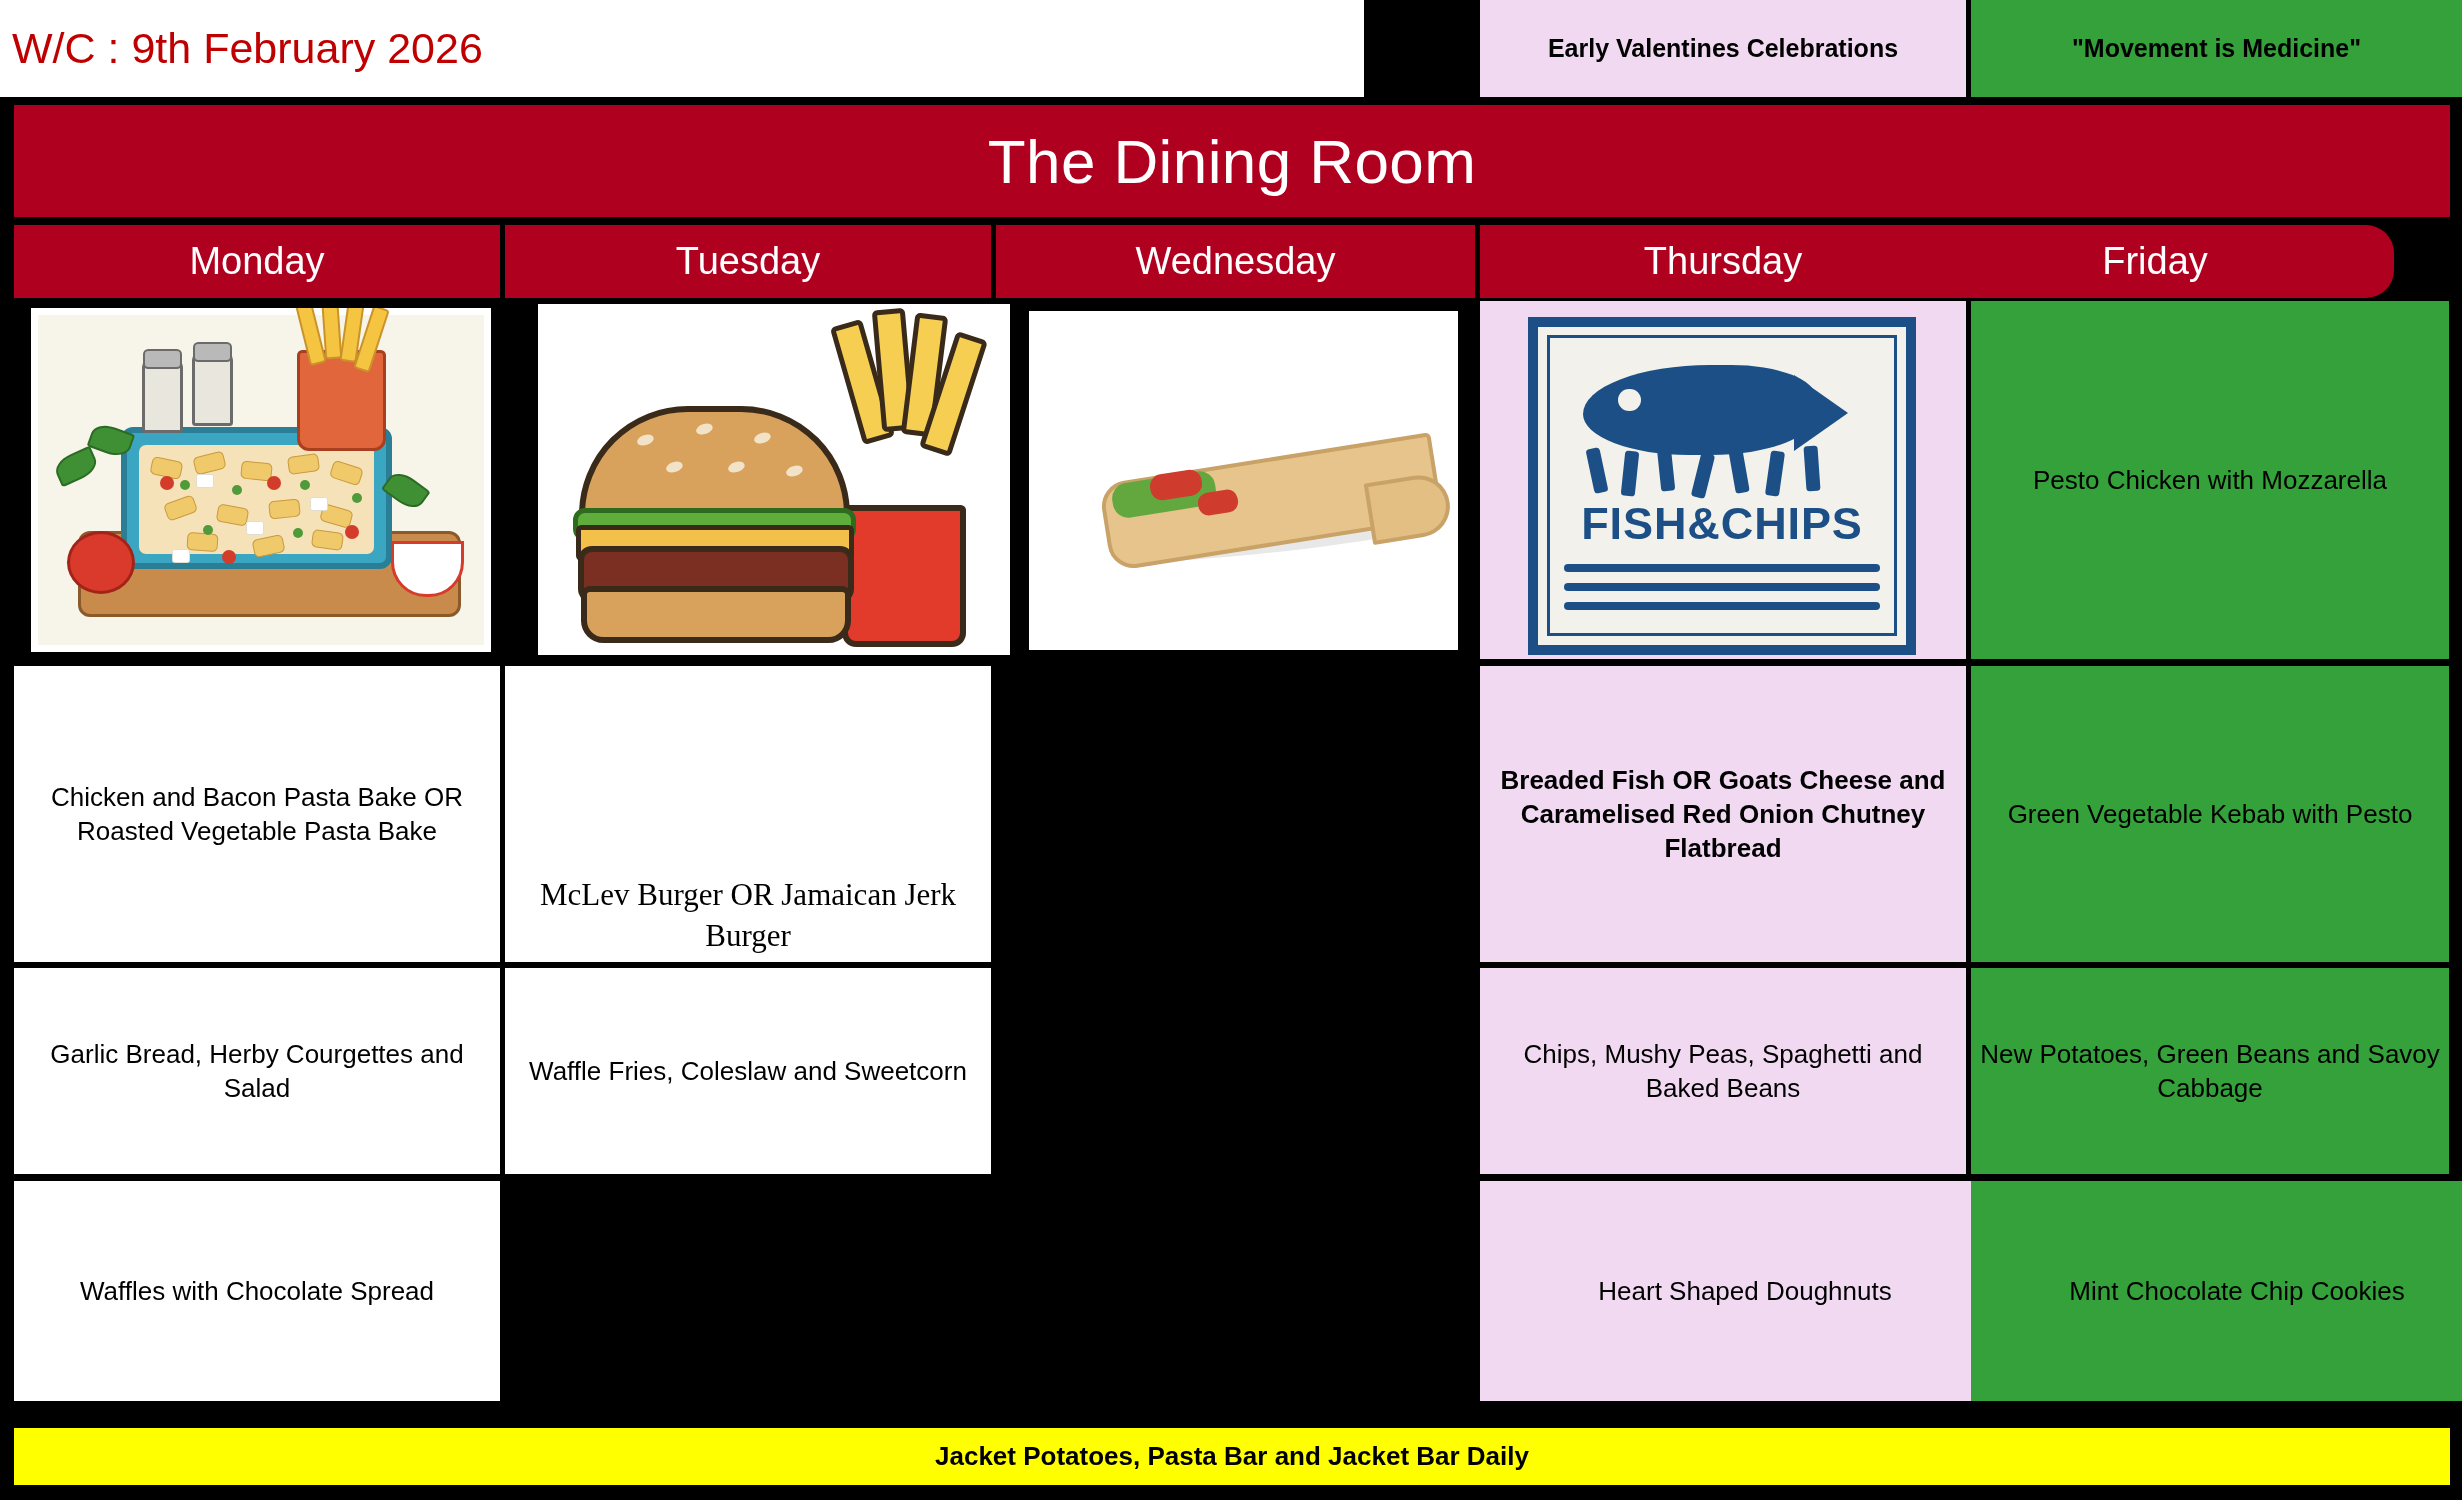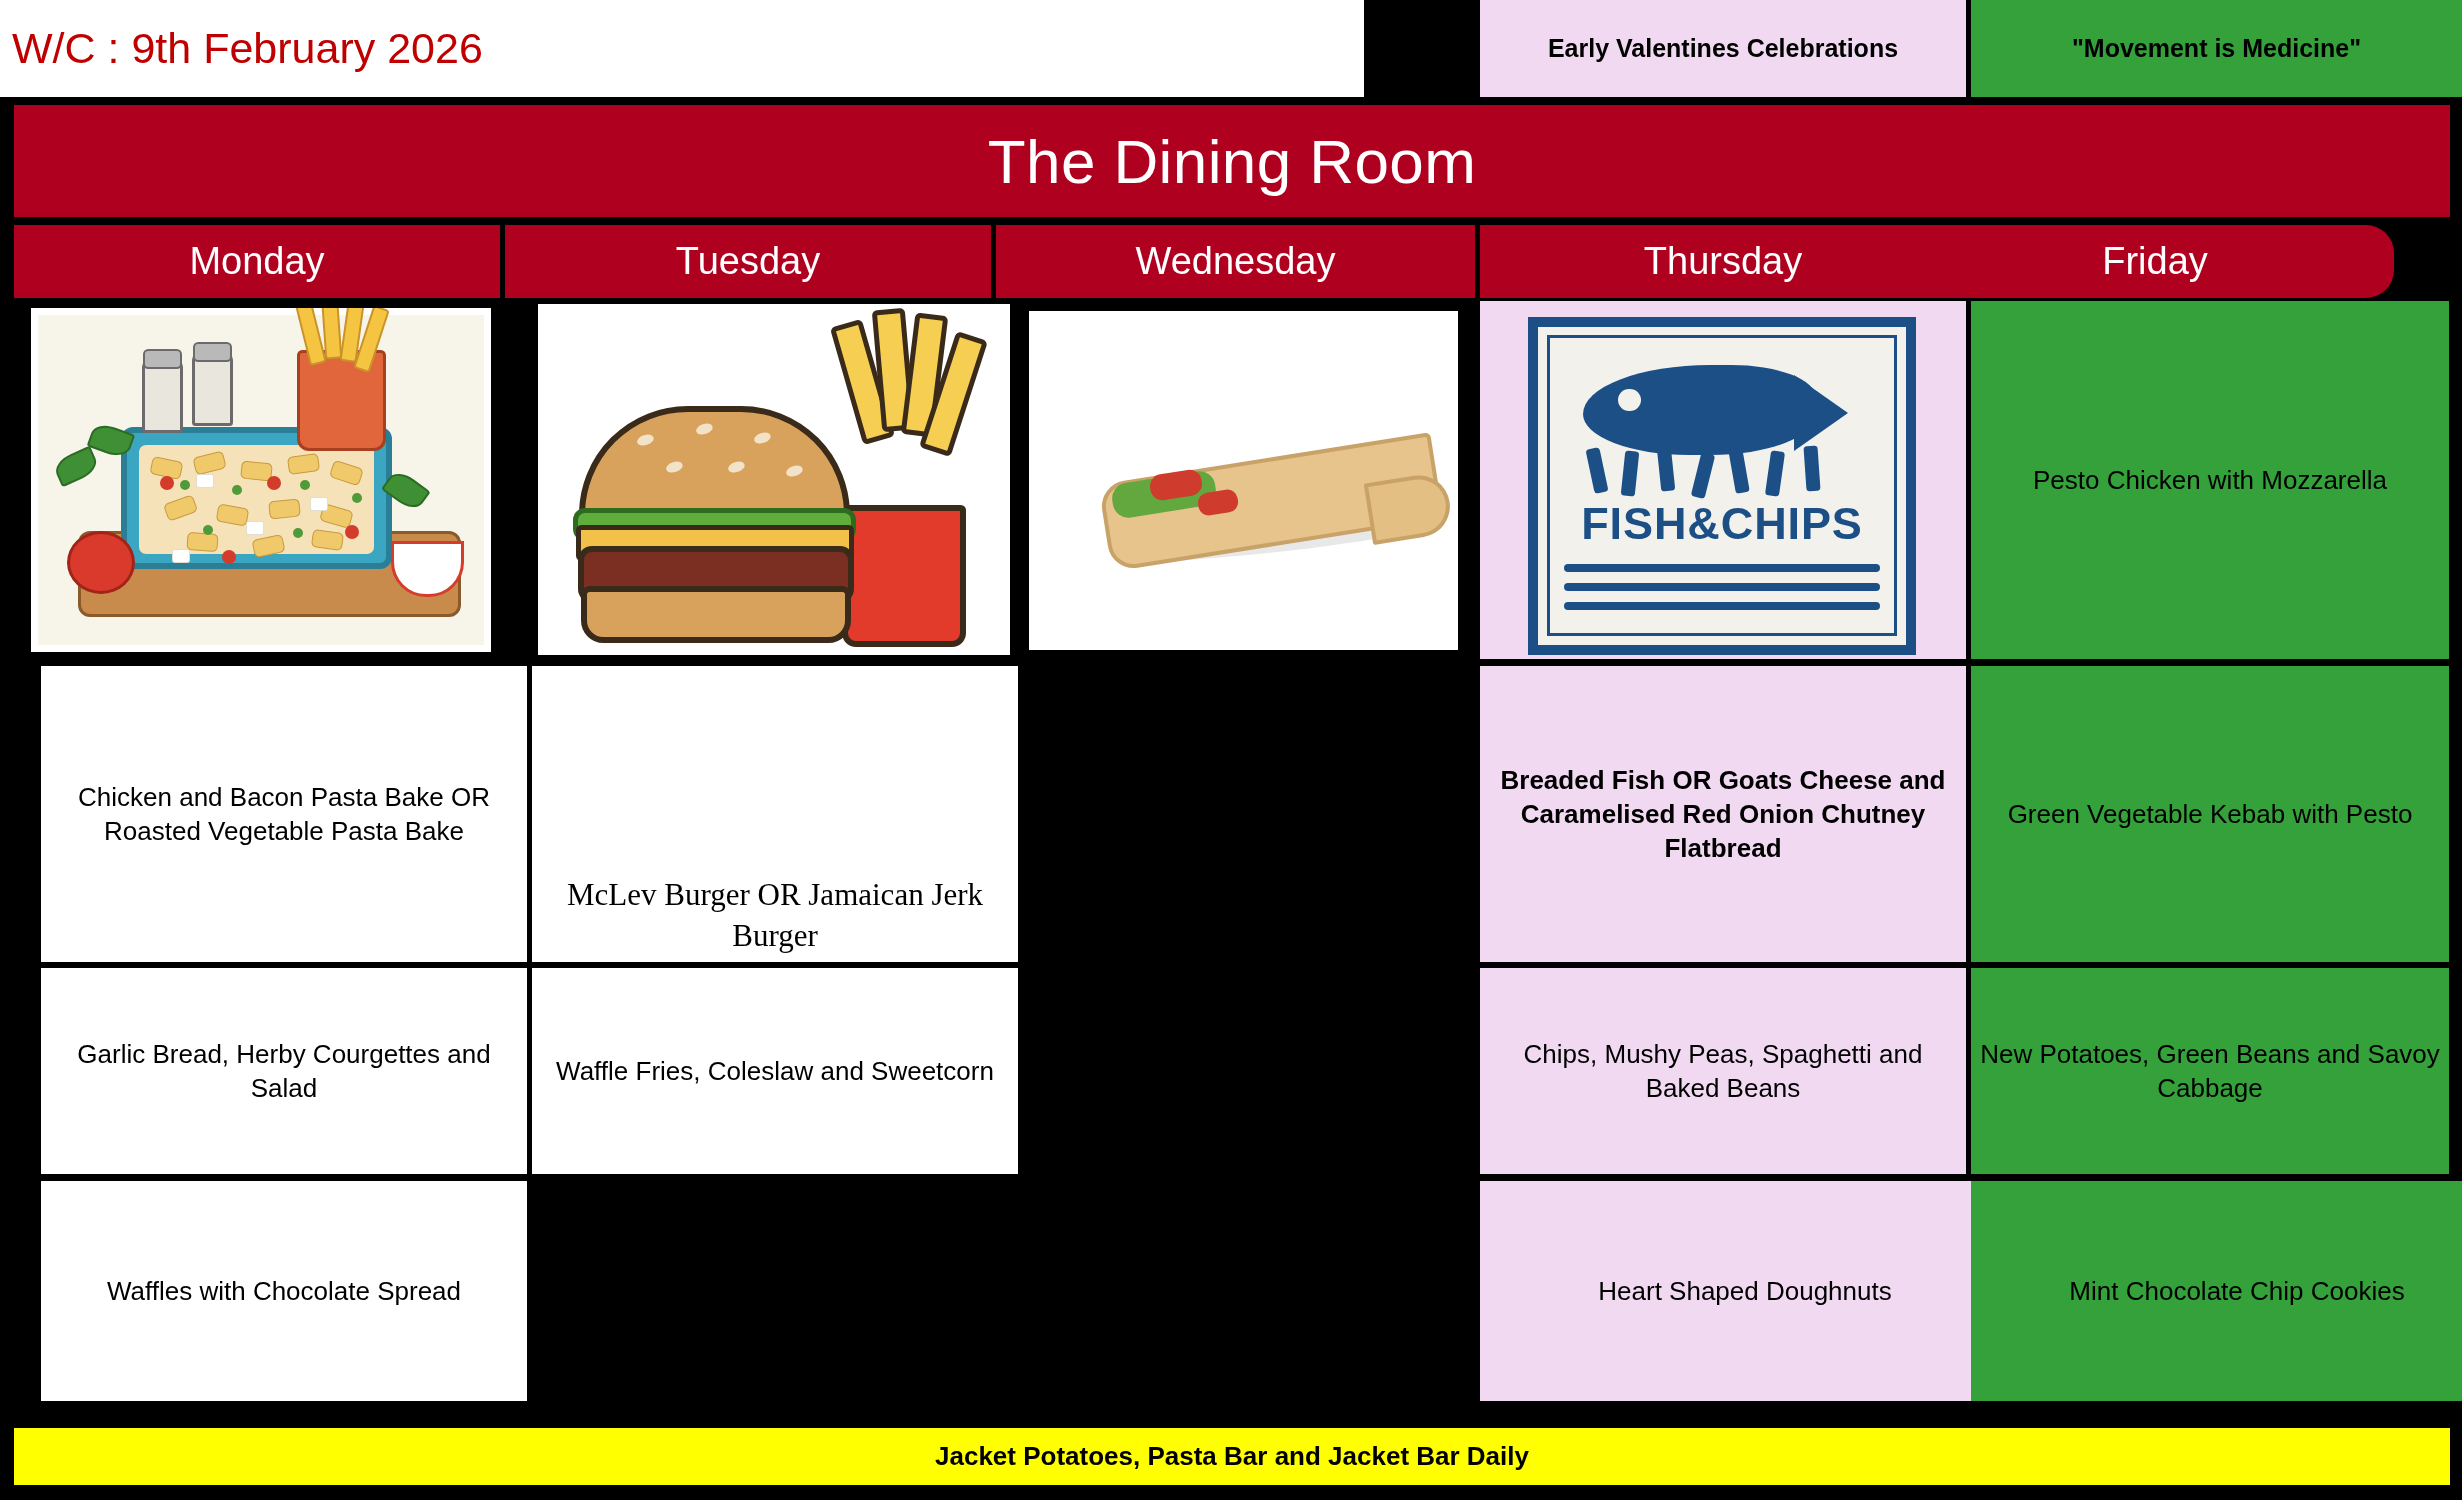--- a/index.html
+++ b/index.html
@@ -129,21 +129,21 @@
     justify-content: center;
     text-align: center;
     box-sizing: border-box;
     padding: 5.2px 8.6px;
   }
   .cell span {
     font-size: 26px;
     color: #000000;
     line-height: 1.32;
   }
-  .cell.white { background: #ffffff; margin-left: 27px; }
+  .cell.white { background: #ffffff; }
   .cell.pink  { background: #f2d9f2; }
   .cell.green { background: #34a13a; }
   .cell.bold span { font-weight: bold; }
   .cell.serif span {
     font-family: "Liberation Serif", serif;
     font-size: 31px;
   }
 
   
   .imgcell {

